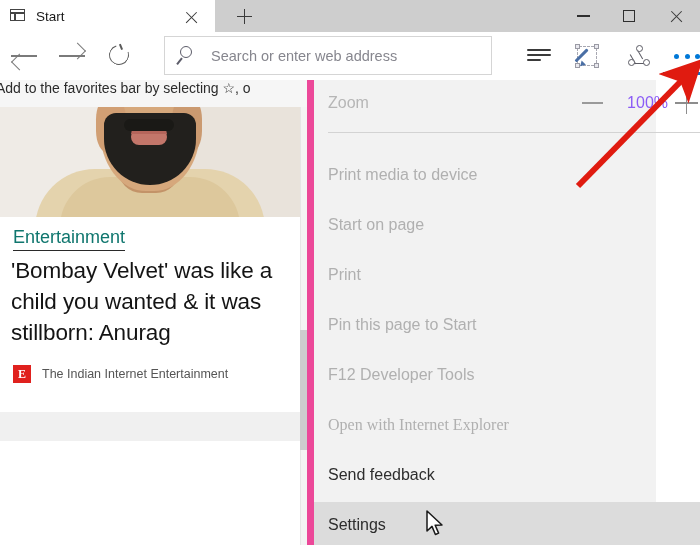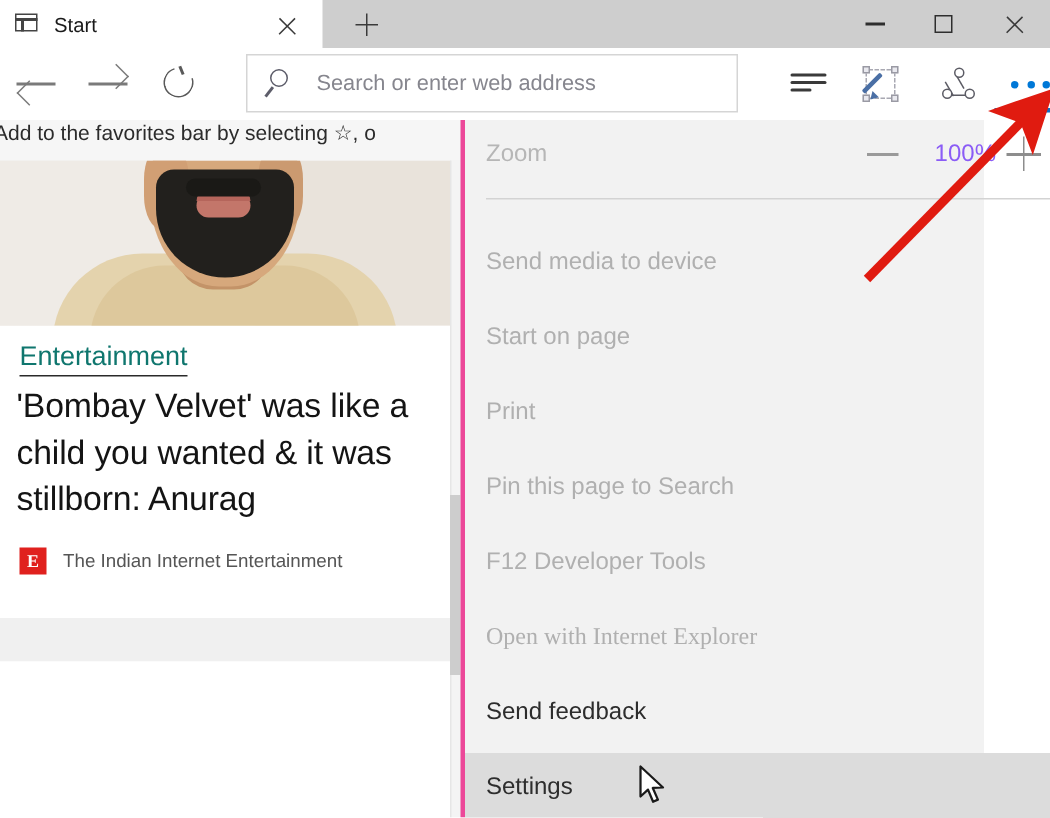--- a/index.html
+++ b/index.html
@@ -124,21 +124,21 @@
   .srcname{margin-left:11px;font-size:12.5px;color:#555;white-space:nowrap;}
 
   .graybandA{position:absolute;left:0;top:305px;width:300px;height:29px;background:#f0f0f0;}
   .whitebelow{position:absolute;left:0;top:334px;width:300px;height:104px;background:#fff;}
 
   .pgscroll{position:absolute;left:300px;top:107px;width:7px;height:438px;background:#f4f4f4;border-left:1px solid #e6e6e6;box-sizing:border-box;}
   .pgthumb{position:absolute;left:300px;top:330px;width:7px;height:120px;background:#cdcdcd;}
 
   
   .menu{position:absolute;left:307px;top:80px;width:349px;height:465px;background:#f2f2f2;
-    border-left:3px solid #ec4899;box-sizing:border-box;}
+    border-left:7px solid #ec4899;box-sizing:border-box;}
   .zoomrow{position:absolute;left:0;top:0;width:392px;height:46px;display:flex;align-items:center;}
   .zoomlabel{margin-left:14px;font-size:16px;color:#b6b6b6;}
   .zoomctl{position:absolute;right:0;top:0;height:46px;display:flex;align-items:center;}
   .zminus{position:relative;width:34px;height:34px;}
   .zminus:before{content:"";position:absolute;left:6px;top:16px;width:21px;height:1.6px;background:#9a9a9a;}
   .zval{width:58px;text-align:right;font-size:16px;color:#8b5cf6;}
   .zplus{position:relative;width:38px;height:34px;}
   .zplus:before{content:"";position:absolute;left:7px;top:16px;width:23px;height:1.6px;background:#8d8d8d;}
   .zplus:after{content:"";position:absolute;left:17.7px;top:5px;width:1.6px;height:23px;background:#8d8d8d;}
   .mdivider{position:absolute;left:14px;top:52px;width:378px;height:1px;background:#d3d3d3;}
@@ -295,30 +295,30 @@
       <div class="zoomlabel">Zoom</div>
       <div class="zoomctl">
         <div class="zminus"></div>
         <div class="zval">100%</div>
         <div class="zplus"></div>
       </div>
     </div>
     <div class="mdivider"></div>
     <div id="menu-items">
         <div class="mitem" style="top: 72px;">
-          <div class="lbl">Send media to device</div>
+          <div class="lbl">Print media to device</div>
         </div>
         <div class="mitem" style="top: 122px;">
           <div class="lbl">Start on page</div>
         </div>
         <div class="mitem" style="top: 172px;">
           <div class="lbl">Print</div>
         </div>
         <div class="mitem" style="top: 222px;">
-          <div class="lbl">Pin this page to Search</div>
+          <div class="lbl">Pin this page to Start</div>
         </div>
         <div class="mitem" style="top: 272px;">
           <div class="lbl">F12 Developer Tools</div>
         </div>
         <div class="mitem" style="top: 322px; font-family: Liberation Serif, serif;">
           <div class="lbl">Open with Internet Explorer</div>
         </div>
         <div class="mitem enabled" style="top: 372px;">
           <div class="lbl">Send feedback</div>
         </div>

